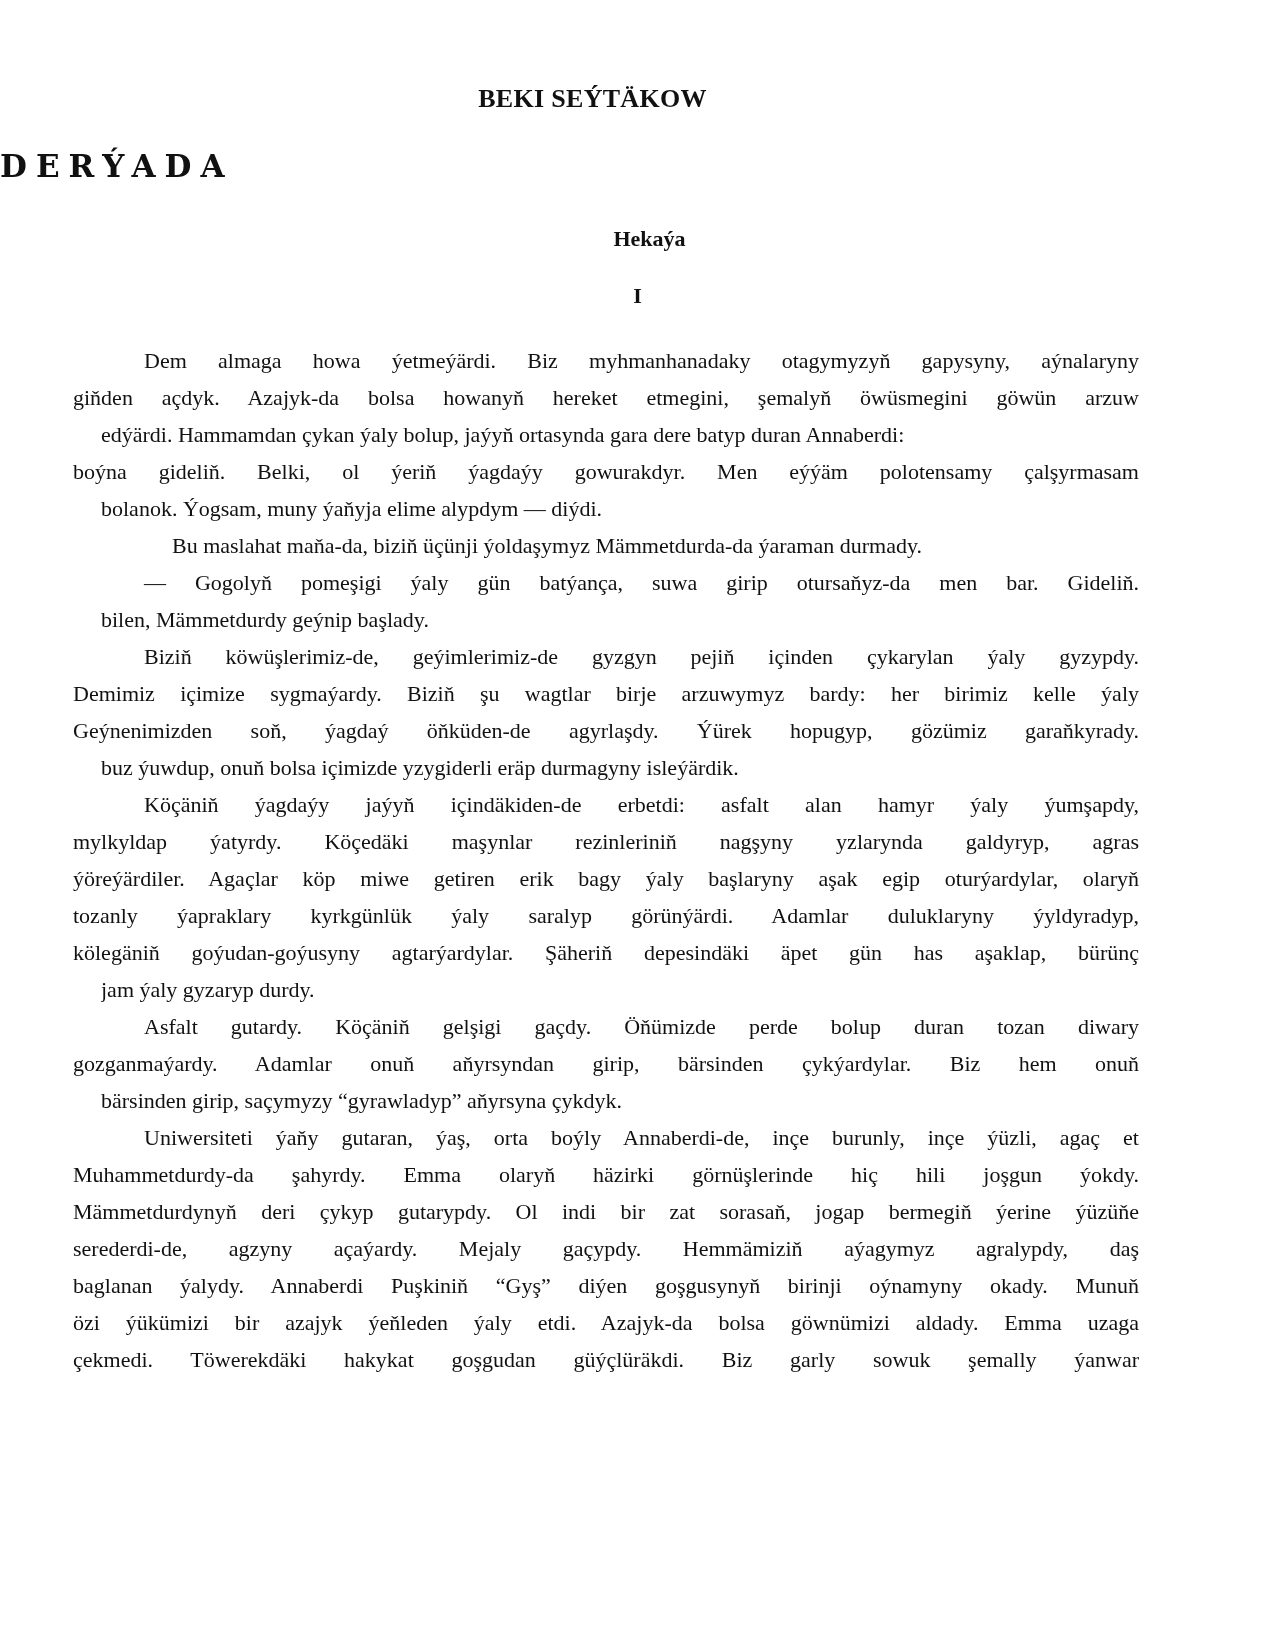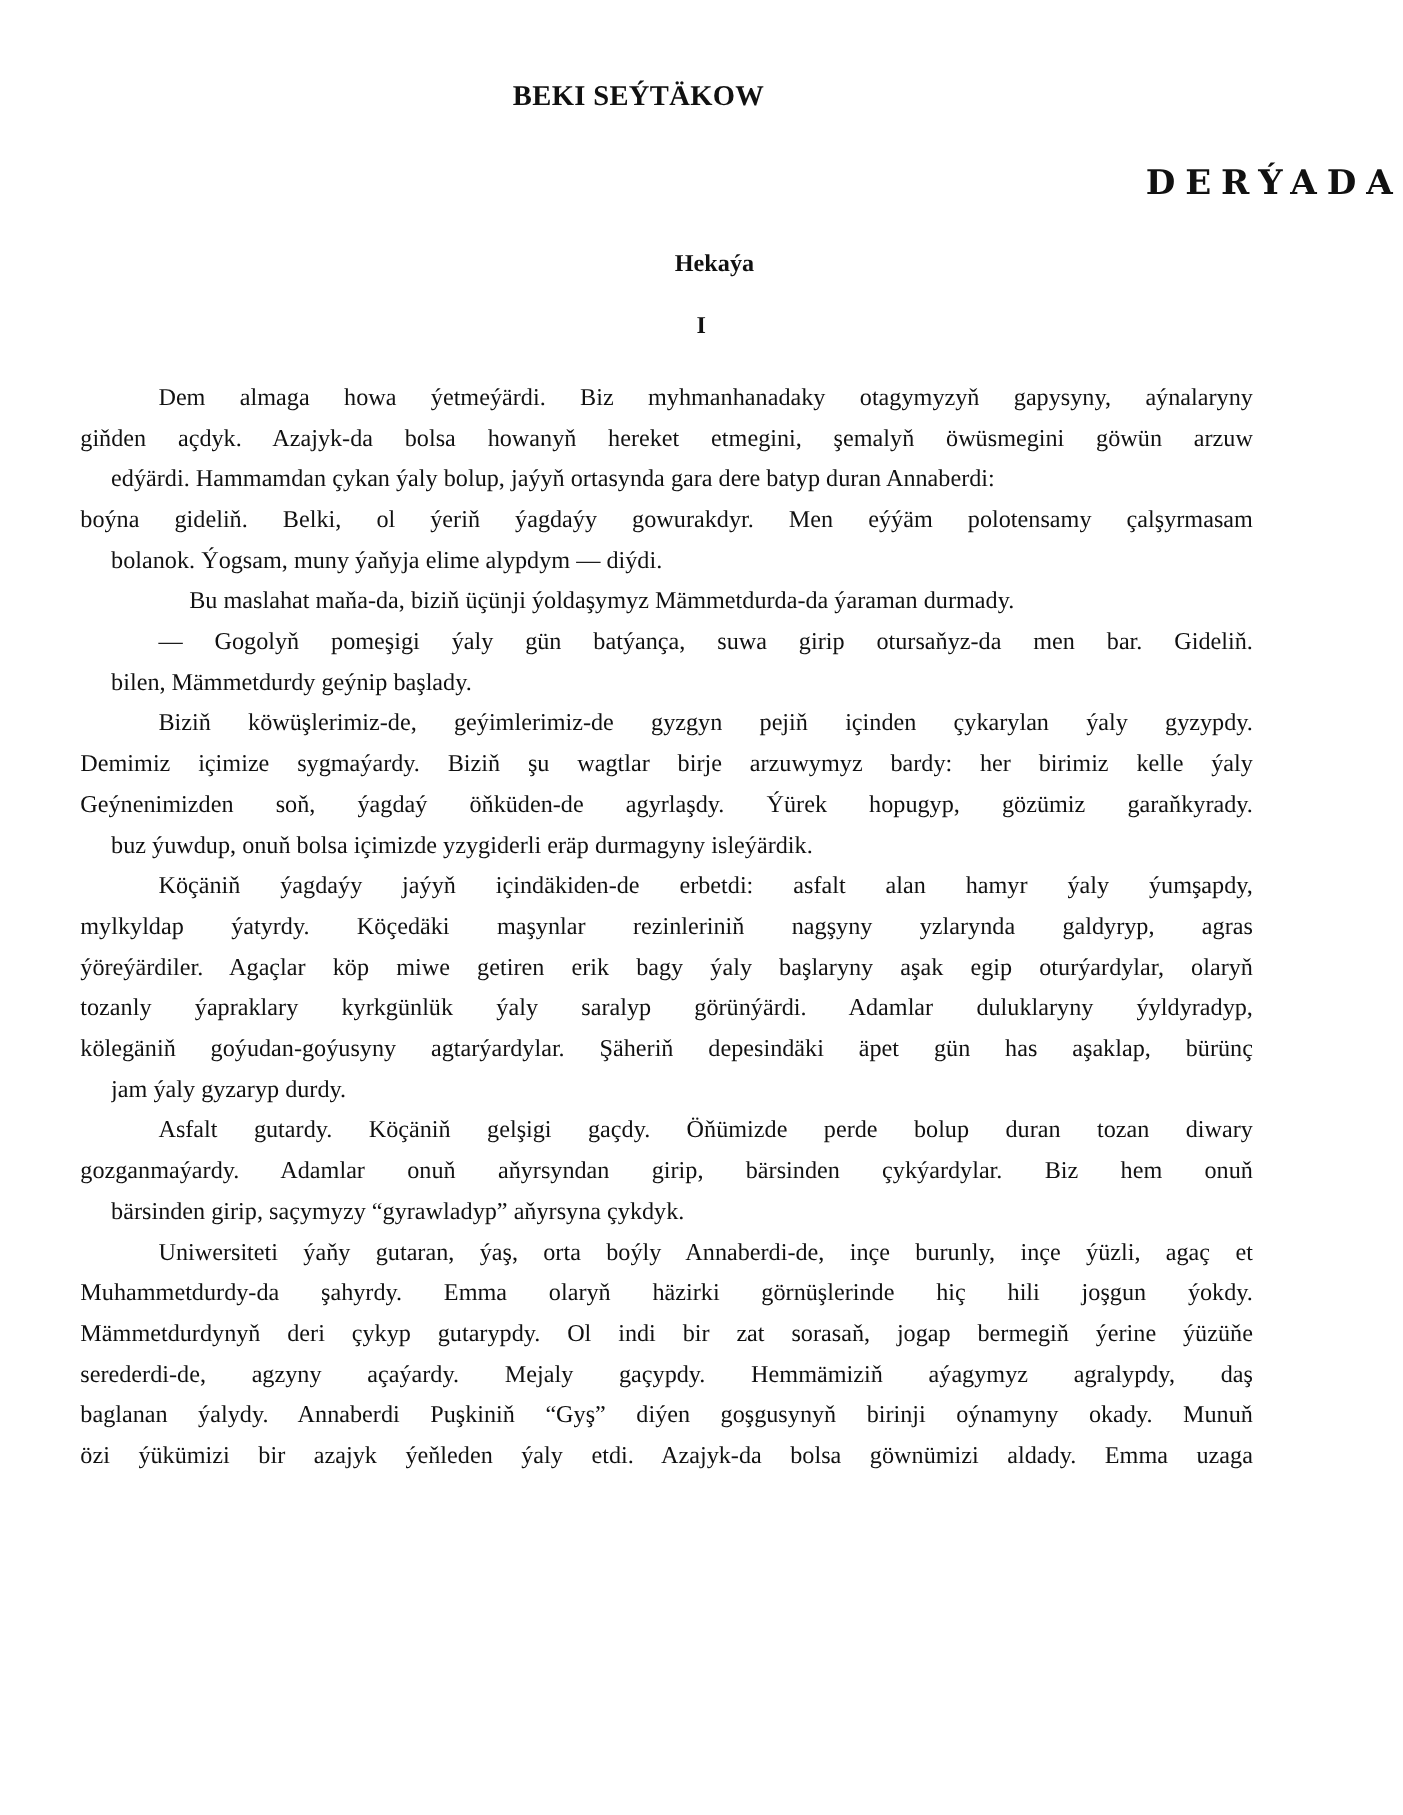--- a/index.html
+++ b/index.html
@@ -24,28 +24,28 @@
     }
     .author {
       position: absolute;
       top: 72px;
       left: 0;
       width: 1161px;
       text-align: center;
       font-weight: bold;
       font-size: 26px;
       letter-spacing: 0.3px;
-      margin: 0;
+      margin: 12px;
     }
     .title {
       position: absolute;
       top: 148px;
       left: 0;
       width: 1275px;
-      text-align: right;
+      text-align: left;
       font-weight: bold;
       font-size: 31px;
       letter-spacing: 9px;
       margin: 0;
       font-family: "DejaVu Serif", "Liberation Serif", serif;
     }
     .genre {
       position: absolute;
       top: 226px;
       left: 12px;
@@ -120,14 +120,15 @@
       <span class="line last">jam ýaly gyzaryp durdy.</span>
       <span class="line indent">Asfalt gutardy. Köçäniň gelşigi gaçdy. Öňümizde perde bolup duran tozan diwary</span>
       <span class="line">gozganmaýardy. Adamlar onuň aňyrsyndan girip, bärsinden çykýardylar. Biz hem onuň</span>
       <span class="line last">bärsinden girip, saçymyzy “gyrawladyp” aňyrsyna çykdyk.</span>
       <span class="line indent">Uniwersiteti ýaňy gutaran, ýaş, orta boýly Annaberdi-de, inçe burunly, inçe ýüzli, agaç et</span>
       <span class="line">Muhammetdurdy-da şahyrdy. Emma olaryň häzirki görnüşlerinde hiç hili joşgun ýokdy.</span>
       <span class="line">Mämmetdurdynyň deri çykyp gutarypdy. Ol indi bir zat sorasaň, jogap bermegiň ýerine ýüzüňe</span>
       <span class="line">serederdi-de, agzyny açaýardy. Mejaly gaçypdy. Hemmämiziň aýagymyz agralypdy, daş</span>
       <span class="line">baglanan ýalydy. Annaberdi Puşkiniň “Gyş” diýen goşgusynyň birinji oýnamyny okady. Munuň</span>
       <span class="line">özi ýükümizi bir azajyk ýeňleden ýaly etdi. Azajyk-da bolsa göwnümizi aldady. Emma uzaga</span>
+      <span class="line">çekmedi. Töwerekdäki hakykat goşgudan güýçlüräkdi. Biz garly sowuk şemally ýanwar</span>
     </div>
 </div>
 
 </body></html>

